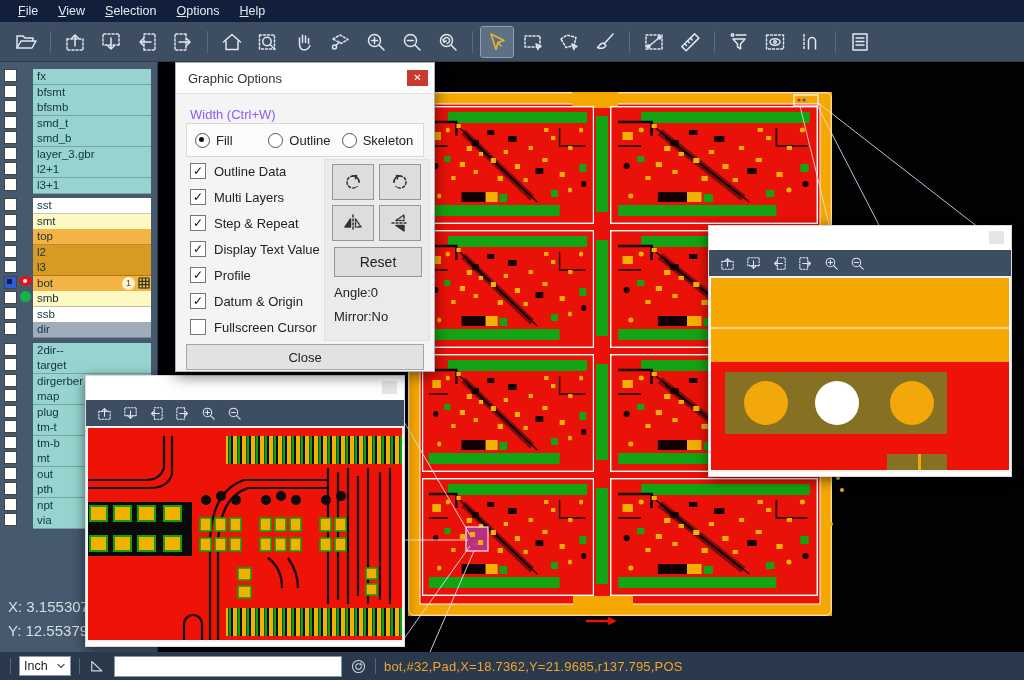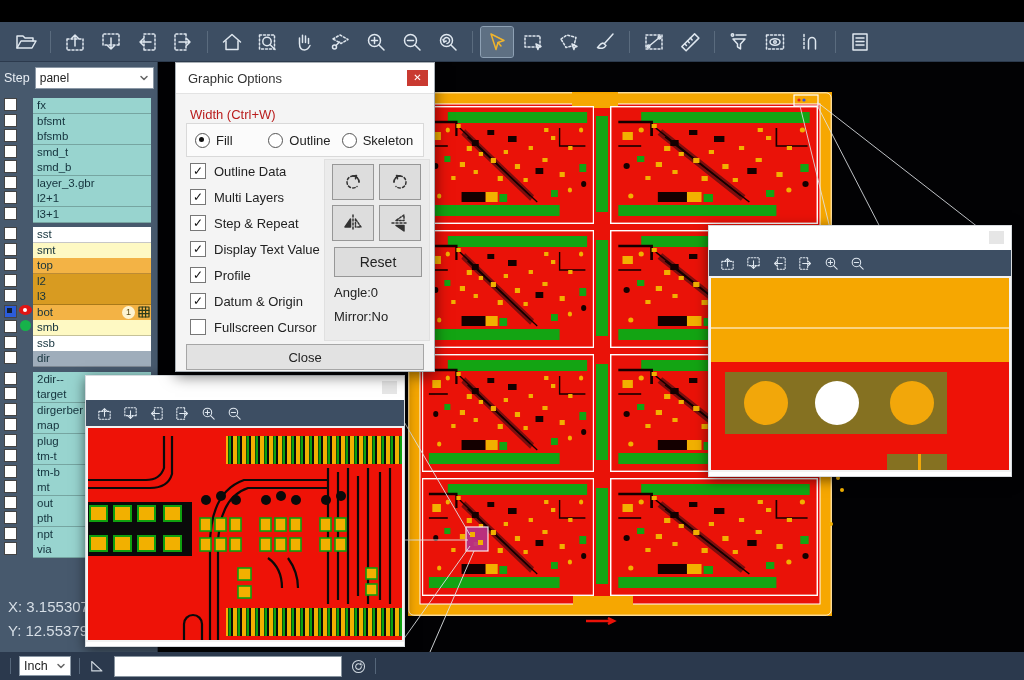--- a/index.html
+++ b/index.html
@@ -52,21 +52,21 @@
   .ptitle .pbtn{position:absolute;right:7px;top:5px;width:15px;height:13px;background:#e6e6e6;}
   .ptools{height:26px;background:#3d4e63;display:flex;align-items:center;gap:9px;padding-left:10px;}
   .pcontent{position:relative;overflow:hidden;border:2px solid #f2f2f2;box-sizing:border-box;}
   
   .dialog{position:absolute;left:175px;top:62px;width:260px;height:310px;background:#f4f4f4;
           border:1px solid #a9b0b6;box-shadow:0 4px 14px rgba(0,0,0,.55);z-index:5;box-sizing:border-box;}
   .dtitle{height:30px;background:#fff;border-bottom:1px solid #e3e3e3;display:flex;align-items:center;
           padding-left:12px;font-size:13px;color:#333;position:relative;}
   .dclose{position:absolute;right:6px;top:7px;width:21px;height:16px;background:#c93a31;color:#fff;
           font-size:10px;display:flex;align-items:center;justify-content:center;line-height:1;}
-  .dlabel{position:absolute;left:14px;top:44px;font-size:13px;color:#b91c1c;}
+  .dlabel{position:absolute;left:14px;top:44px;font-size:13px;color:#8b5cf6;}
   .radiobox{position:absolute;left:10px;top:60px;width:238px;height:34px;background:#fbfbfb;
             border:1px solid #d9d9d9;display:flex;align-items:center;box-sizing:border-box;padding:0 8px;gap:0;}
   .radio{display:flex;align-items:center;gap:6px;font-size:13px;color:#222;flex:1;}
   .rdot{width:13px;height:13px;border:1px solid #555;border-radius:50%;background:#fff;position:relative;flex:none;}
   .rdot.sel::after{content:"";position:absolute;left:3px;top:3px;width:5px;height:5px;border-radius:50%;background:#111;}
   .cbrow{position:absolute;left:14px;display:flex;align-items:center;gap:8px;font-size:13px;color:#222;height:16px;}
   .cbox{width:14px;height:14px;background:#fff;border:1px solid #777;flex:none;display:flex;
         align-items:center;justify-content:center;font-size:12px;color:#111;line-height:1;}
   .rpanel{position:absolute;left:148px;top:96px;width:104px;height:180px;background:#ebebeb;border:1px solid #e0e0e0;}
   .tgrid{position:absolute;left:156px;top:101px;width:92px;display:grid;grid-template-columns:42px 42px;gap:5px;}
@@ -255,20 +255,27 @@
           <circle cx="30" cy="24" r="2.5"></circle>
       </g>
       <circle cx="188" cy="78" r="3" fill="#140000"></circle>
         <circle cx="16" cy="60" r="3" fill="#140000"></circle>
     </symbol>
   </defs>
 </svg>
 
 <div id="app">
 
+  <div class="menubar">
+    <span class="menu-item">File</span>
+    <span class="menu-item">View</span>
+    <span class="menu-item">Selection</span>
+    <span class="menu-item">Options</span>
+    <span class="menu-item">Help</span>
+  </div>
 
   <div class="toolbar">
     <div class="tbtn">
         <svg class="ticon" width="24" height="24">
           <use href="#i-folder"></use>
         </svg>
       </div>
     <div class="tsep"></div>
     <div class="tbtn">
         <svg class="ticon" width="24" height="24">
@@ -419,29 +426,20 @@
 
     <g>
       <rect x="466" y="527" width="22" height="24" fill="#b5338a" opacity=".9" stroke="#ffffff" stroke-width="1.2"></rect>
       <rect x="470" y="532" width="5" height="5" fill="#f2b000"></rect>
         <rect x="478" y="540" width="5" height="5" fill="#f2b000"></rect>
       <path d="M470 535 L403 420 M468 540 L403 540 M470 546 L403 640 M474 551 L430 652" stroke="#dfe3e6" stroke-width="1" fill="none" opacity=".9"></path>
     </g>
   </svg>
 
   <div class="sidebar">
-    <div class="step-row">
-      <span class="step-label">Step</span>
-      <div class="step-select">
-        <span>panel</span>
-        <svg class="ticon" width="10" height="10" style="stroke:#666">
-            <use href="#i-chev"></use>
-          </svg>
-      </div>
-    </div>
     <div class="layer-list">
       <div class="lrow">
           <span class="lcb"></span>
           <span class="licon"></span>
           <span class="lname c-teal">fx</span>
         </div>
       <div class="lrow">
           <span class="lcb"></span>
           <span class="licon"></span>
           <span class="lname c-teal">bfsmt</span>
@@ -816,15 +814,16 @@
     </div>
     <span class="ssep"></span>
     <svg class="ticon" width="18" height="18" style="stroke:#cfd7df">
         <use href="#i-corner"></use>
       </svg>
     <input class="sinput" value="" style="">
     <svg class="ticon" width="17" height="17" style="stroke:#cfd7df">
         <use href="#i-refresh"></use>
       </svg>
     <span class="ssep"></span>
+    <span class="smsg">bot,#32,Pad,X=18.7362,Y=21.9685,r137.795,POS</span>
   </div>
 
 </div>
 
 </body></html>

